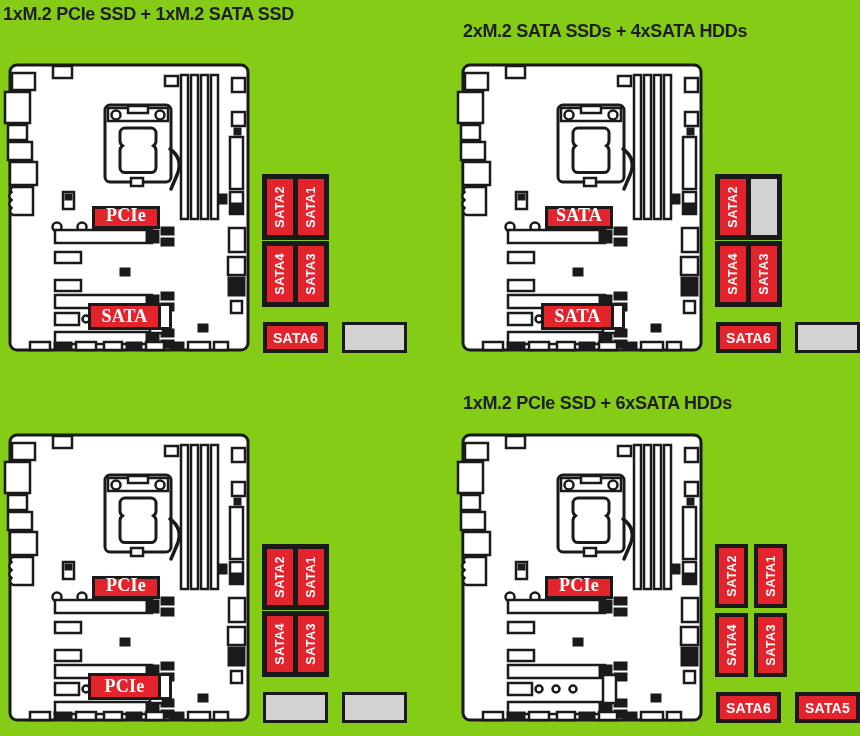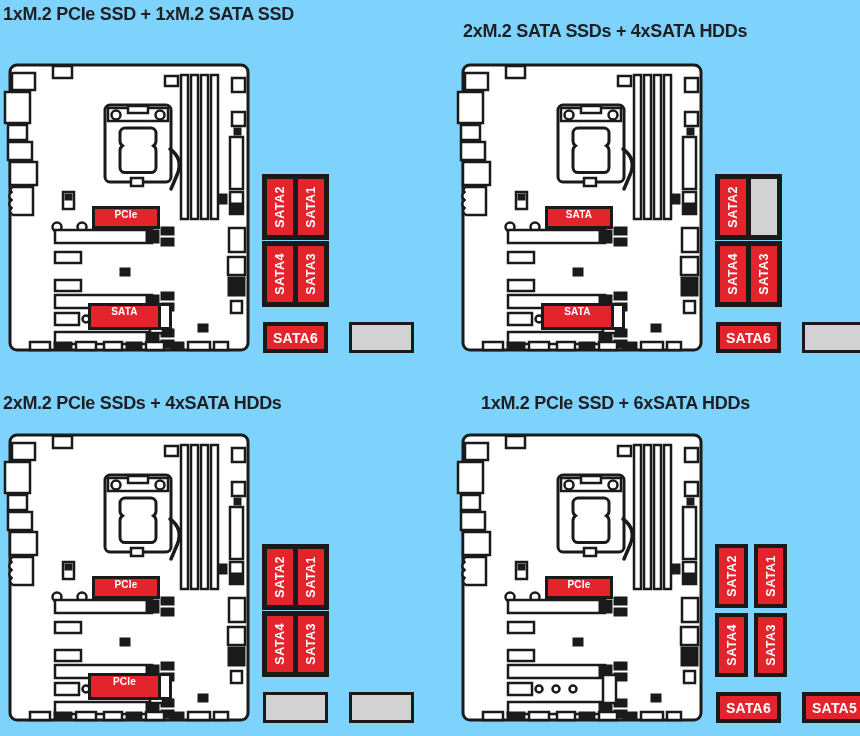--- a/index.html
+++ b/index.html
@@ -1,36 +1,36 @@
 <!DOCTYPE html>
 <html style="--red: #e3242c; --gray: #d2d2d2; --line: #1a1a1a; --title: #1f1f23;"><head>
 <meta charset="utf-8">
 <style>
   html,body{margin:0;padding:0;background:#fff;}
-  #canvas{position:relative;width:860px;height:736px;background:#7dd3fc;overflow:hidden;
+  #canvas{position:relative;width:860px;height:736px;background:#84cc16;overflow:hidden;
           font-family:"Liberation Sans", sans-serif;}
   .quad{position:absolute;width:430px;height:366px;}
   #q0{left:0;top:0;} #q1{left:453px;top:0;} #q2{left:0;top:370px;} #q3{left:453px;top:370px;}
 
   .title{position:absolute;margin:0;font-weight:bold;font-size:18px;line-height:24px;
          color:var(--title);letter-spacing:-0.3px;white-space:nowrap;}
   #q0 .title{left:3px;top:2px;} #q1 .title{left:10px;top:19px;}
-  #q2 .title{left:3px;top:21px;} #q3 .title{left:28px;top:21px;}
+  #q2 .title{left:3px;top:21px;} #q3 .title{left:10px;top:21px;}
   .tline{display:block;}
 
   .board{position:absolute;left:0;top:61px;}
   .o{fill:#fff;stroke:var(--line);stroke-width:2.5;}
   .o3{fill:#fff;stroke:var(--line);stroke-width:3;}
   .d{fill:var(--line);stroke:var(--line);stroke-width:1;}
   .ln{fill:none;stroke:var(--line);stroke-width:3.5;stroke-linecap:round;}
 
   
   .chip{box-sizing:border-box;background:var(--red);border:3px solid var(--line);
-        color:#fff;font-weight:bold;font-size:10px;display:flex;align-items:flex-start;
-        justify-content:center;letter-spacing:0.2px;}
+        color:#fff;font-weight:bold;font-size:18px;display:flex;align-items:flex-end;
+        justify-content:center;letter-spacing:0.2px;font-family:Liberation Serif, serif;}
   .chip-top{position:absolute;left:92px;top:206px;width:68px;height:23px;}
   .chip-bottom-box{position:absolute;left:88px;top:303px;width:84px;height:27px;
         box-sizing:border-box;border:3px solid var(--line);background:#fff;}
   .chip-bottom-box .chip{position:absolute;left:-3px;top:-3px;width:73px;height:27px;}
 
   
   .legend{position:absolute;left:262px;top:174px;width:140px;height:182px;}
   #q1 .legend,#q3 .legend{left:262px;}
   .pair{position:absolute;left:0;width:67px;height:66px;box-sizing:border-box;
         display:flex;gap:5px;}
@@ -39,21 +39,21 @@
   .legend.separate .pair{background:transparent;padding:0;gap:6px;width:72px;}
   .legend.separate .pair-b{top:69px;}
   .cell{box-sizing:border-box;display:flex;align-items:center;justify-content:center;}
   .cell.vert{flex:1;height:100%;}
   .legend.separate .cell.vert{border:4px solid var(--line);height:64px;}
   .cell.active{background:var(--red);}
   .cell.disabled{background:var(--gray);}
   .legend.joined .cell.disabled{background:var(--gray);}
   .vtext{writing-mode:vertical-rl;transform:rotate(180deg);color:#fff;font-weight:bold;
          font-size:12.5px;letter-spacing:0.5px;}
-  .hrow{position:absolute;left:1px;top:148px;display:flex;gap:21px;}
+  .hrow{position:absolute;left:1px;top:148px;display:flex;gap:14px;}
   .cell.horiz{width:65px;height:31px;border:4px solid var(--line);color:#fff;
          font-weight:bold;font-size:14px;letter-spacing:0.2px;}
   .cell.horiz.disabled{border:3px solid var(--line);}
 </style>
 </head>
 <body>
 
 <svg width="0" height="0" style="position:absolute">
   <defs>
     <symbol id="mobo" viewBox="0 0 252 292">
@@ -227,23 +227,20 @@
           <span>SATA6</span>
           </div>
         <div class="cell horiz disabled">
           <span></span>
           </div>
       </div>
     </div>
   </section>
 
   <section class="quad" id="q2">
-    <h2 class="title">
-      <span class="tline">2xM.2 PCIe SSDs + 4xSATA HDDs</span>
-    </h2>
     <svg class="board" width="252" height="292" viewBox="0 0 252 292">
         <use href="#mobo"></use>
       </svg>
     <div class="chip chip-top visible">
       <span>PCIe</span>
     </div>
     <div class="chip-bottom-box visible">
       <div class="chip">
         <span>PCIe</span>
       </div>

